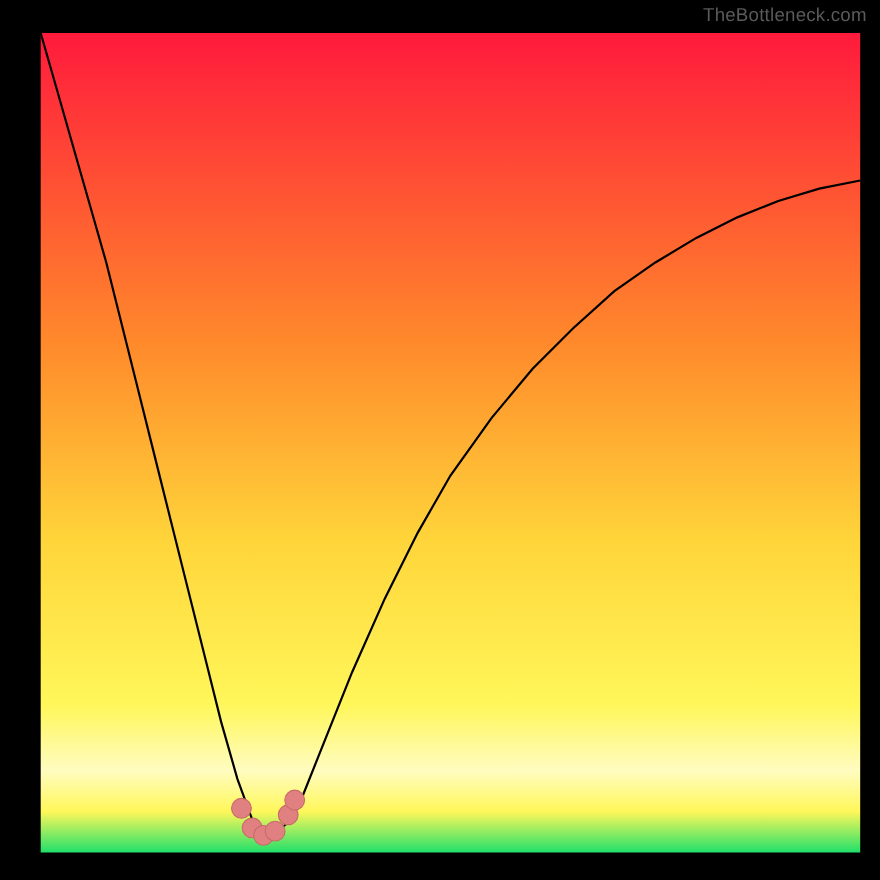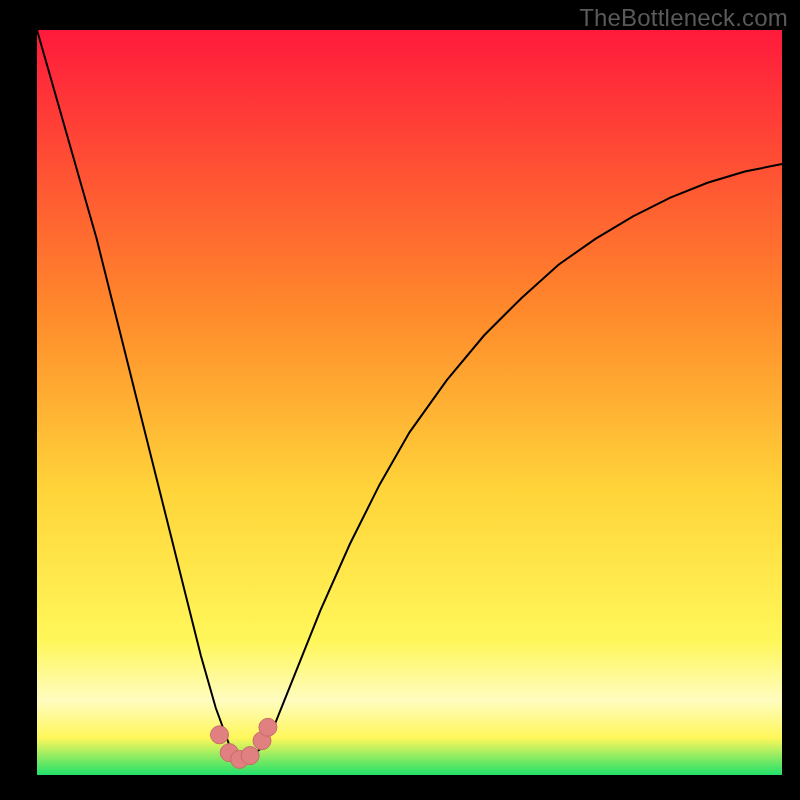--- a/index.html
+++ b/index.html
@@ -17,21 +17,21 @@
     left: 0;
     width: 800px;
     height: 800px;
     background: #000000;
   }
   .watermark {
     position: absolute;
     top: 4px;
     right: 12px;
     color: #5a5a5a;
-    font-size: 24px;
+    font-size: 17px;
     font-weight: 500;
     letter-spacing: 0.2px;
     z-index: 5;
   }
   svg.plot {
     position: absolute;
     top: 0;
     left: 0;
   }
 </style>

